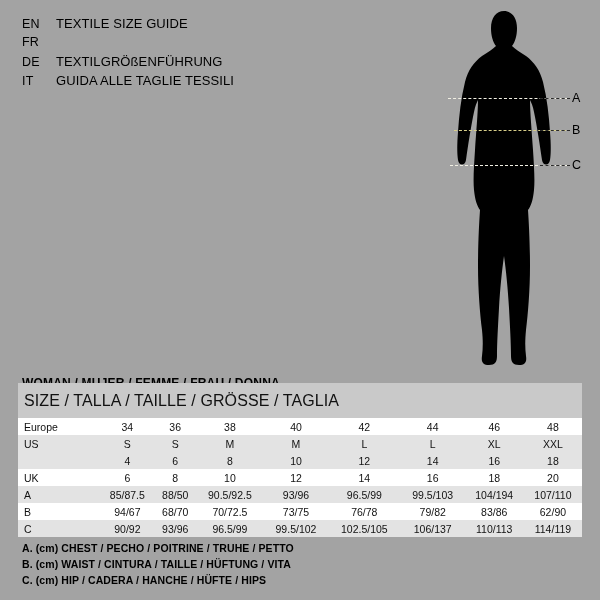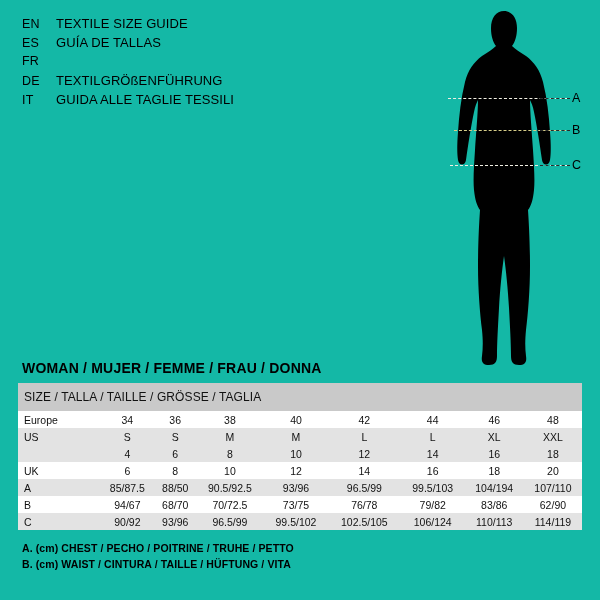--- a/index.html
+++ b/index.html
@@ -8,21 +8,21 @@
     padding: 0;
     width: 600px;
     height: 600px;
     background: #ffffff;
     font-family: "Liberation Sans", sans-serif;
   }
   #page {
     position: relative;
     width: 600px;
     height: 600px;
-    background: #14b8a6;
+    background: #a3a3a3;
     overflow: hidden;
   }
 
   
   #lang-block {
     position: absolute;
     left: 22px;
     top: 14px;
     width: 380px;
   }
@@ -66,22 +66,22 @@
     position: absolute;
     font-size: 12.5px;
     color: #000;
     font-family: "Liberation Sans", sans-serif;
   }
 
   
   #woman-head {
     position: absolute;
     left: 22px;
-    top: 360px;
-    font-size: 14px;
+    top: 376px;
+    font-size: 12px;
     font-weight: bold;
     color: #000;
     letter-spacing: .2px;
   }
 
   
   #size-table {
     position: absolute;
     left: 18px;
     top: 383px;
@@ -96,22 +96,22 @@
     text-align: center;
     font-weight: normal;
     vertical-align: middle;
   }
   #size-table tr.band-head {
     background: #c9c9c9;
   }
   #size-table tr.band-head td {
     text-align: left;
     padding-left: 6px;
-    font-size: 12px;
-    height: 28px;
+    font-size: 16px;
+    height: 35px;
     letter-spacing: .1px;
   }
   #size-table tr.shade td { background: #e3e3e3; }
   #size-table tr.plain td { background: #ffffff; }
   #size-table td.rowlabel {
     text-align: left;
     padding-left: 6px;
     width: 82px;
   }
 
@@ -133,24 +133,20 @@
 </style>
 </head>
 <body>
 
 <div id="page">
 
   <div id="lang-block">
     <div class="lang-row">
       <span class="lang-code">EN</span>
       <span class="lang-title">TEXTILE SIZE GUIDE</span>
-    </div>
-    <div class="lang-row">
-      <span class="lang-code">ES</span>
-      <span class="lang-title">GUÍA DE TALLAS</span>
     </div>
     <div class="lang-row">
       <span class="lang-code">FR</span>
     </div>
     <div class="lang-row">
       <span class="lang-code">DE</span>
       <span class="lang-title">TEXTILGRÖßENFÜHRUNG</span>
     </div>
     <div class="lang-row">
       <span class="lang-code">IT</span>
@@ -295,25 +291,26 @@
         <td>62/90</td>
       </tr>
 
       <tr class="shade">
         <td class="rowlabel">C</td>
         <td>90/92</td>
         <td>93/96</td>
         <td>96.5/99</td>
         <td>99.5/102</td>
         <td>102.5/105</td>
-        <td>106/124</td>
+        <td>106/137</td>
         <td>110/113</td>
         <td>114/119</td>
       </tr>
     </tbody>
   </table>
 
   <div id="legend">
     <div class="legend-row">A. (cm) CHEST / PECHO / POITRINE / TRUHE / PETTO</div>
     <div class="legend-row">B. (cm) WAIST / CINTURA / TAILLE / HÜFTUNG / VITA</div>
+    <div class="legend-row">C. (cm) HIP / CADERA / HANCHE / HÜFTE / HIPS</div>
   </div>
 
 </div>
 
 </body></html>

